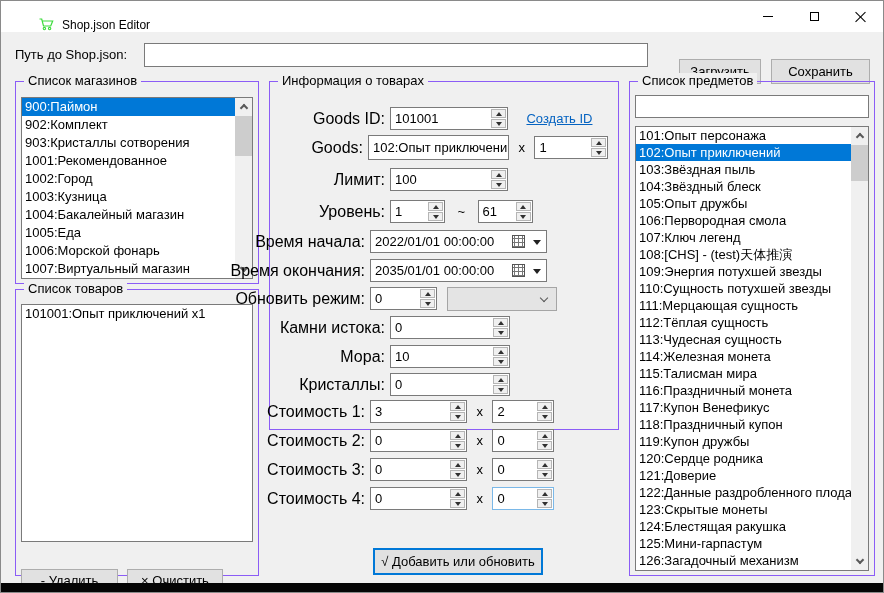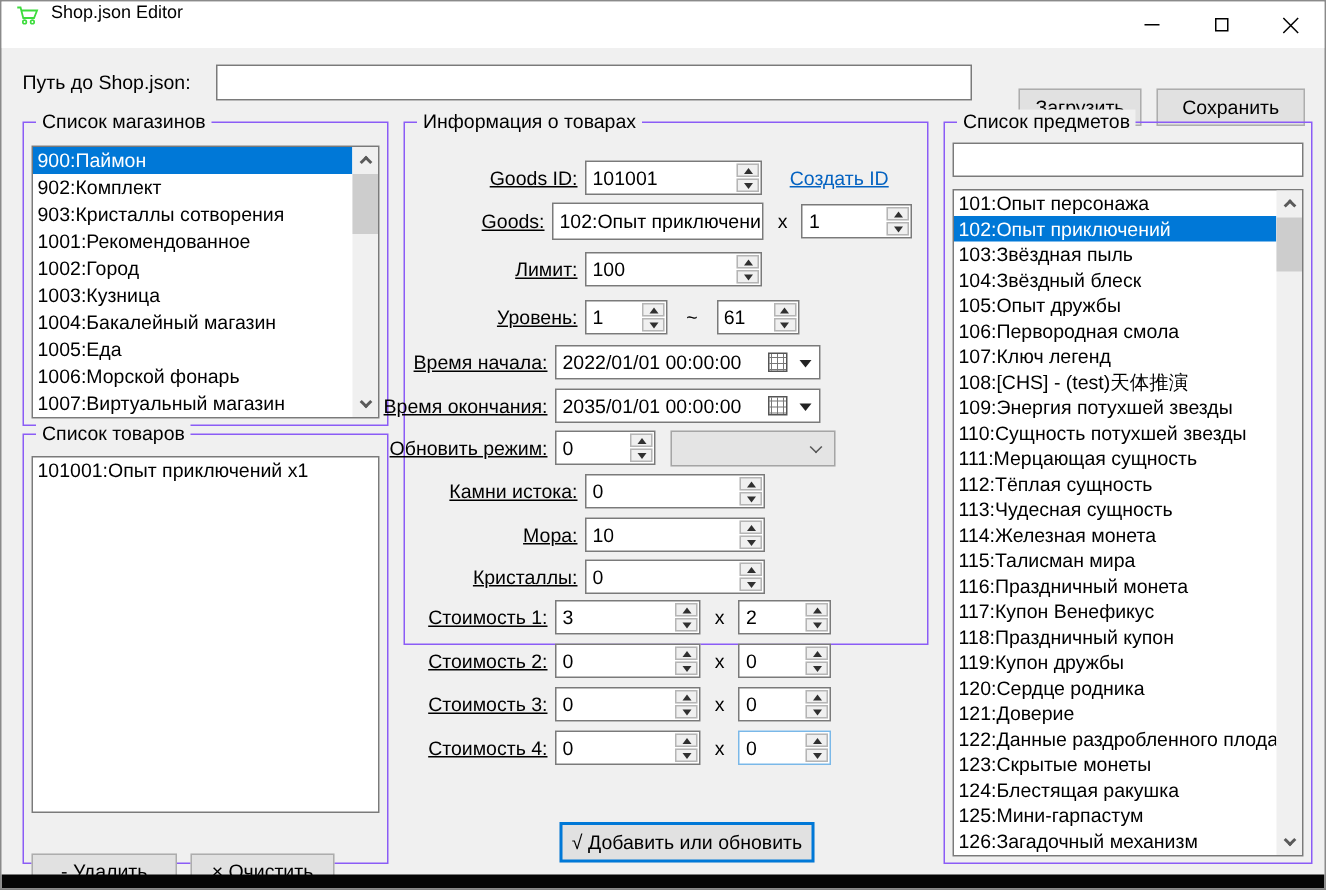--- a/index.html
+++ b/index.html
@@ -3,21 +3,21 @@
 <meta charset="utf-8">
 <style>
   * { margin:0; padding:0; box-sizing:border-box; }
   html,body { background:#222; }
   body { font-family:"Liberation Sans","DejaVu Sans",sans-serif; }
   .window {
     position:relative; width:884px; height:593px;
     background:#f0f0f0; border:1px solid #8a8a8a; overflow:hidden;
   }
   
-  .titlebar { position:absolute; left:0; top:0; right:0; height:31px; background:#fff; display:flex; align-items:flex-start; }
+  .titlebar { position:absolute; left:0; top:0; right:0; height:31px; background:#fff; display:flex; align-items:flex-end;padding-left:28px; }
   .app-icon { margin-left:9px; display:flex; }
   .title-text { margin-left:7px; font-size:12px; color:#000; }
   .win-controls { margin-left:auto; display:flex; height:100%; }
   .win-btn { width:46px; height:100%; display:flex; align-items:center; justify-content:center; }
   .min-glyph { width:10px; height:1px; background:#000; display:block; }
   .max-glyph { width:9px; height:9px; border:1px solid #000; display:block; }
   .cls-glyph { position:relative; width:12px; height:12px; display:block; }
   .cls-glyph::before,.cls-glyph::after { content:""; position:absolute; left:6px; top:-1px; width:1px; height:14px; background:#000; }
   .cls-glyph::before { transform:rotate(45deg); }
   .cls-glyph::after { transform:rotate(-45deg); }
@@ -47,21 +47,21 @@
   
   .scrollbar { position:absolute; top:0; right:0; bottom:0; width:17px; background:#f0f0f0; }
   .sbtn { position:absolute; left:0; width:17px; height:17px; }
   .sbtn.top { top:0; } .sbtn.bottom { bottom:0; }
   .chv { display:block; width:6px; height:6px; border-left:2px solid #5a5a5a; border-top:2px solid #5a5a5a; }
   .chv.up { transform:rotate(45deg); margin:7px auto 0; }
   .chv.down { transform:rotate(225deg); margin:4px auto 0; }
   .sthumb { position:absolute; left:0; width:17px; background:#cdcdcd; }
   
   .frow { position:absolute; left:0; right:0; height:24px; }
-  .flabel { position:absolute; top:0; line-height:23px; font-size:13px; white-space:nowrap;text-decoration:underline; }
+  .flabel { position:absolute; top:0; line-height:23px; font-size:16px; white-space:nowrap; }
   .fctrls { position:absolute; top:0; white-space:nowrap; }
   .spin { position:relative; display:inline-block; height:23px; border:1px solid #7a7a7a; background:#fff; vertical-align:top; }
   .spin-val { position:absolute; left:4px; top:1px; line-height:20px; font-size:13px; white-space:nowrap; overflow:hidden; max-width:calc(100% - 20px); }
   .spinbtns { position:absolute; top:1px; right:1px; bottom:1px; width:15px; display:flex; flex-direction:column; }
   .sb { flex:1; background:#f0f0f0; border:1px solid #b5b5b5; display:flex; align-items:center; justify-content:center; }
   .sb + .sb { margin-top:1px; }
   .tri-up { width:0; height:0; border-left:3px solid transparent; border-right:3px solid transparent; border-bottom:4px solid #303030; }
   .tri-down { width:0; height:0; border-left:3px solid transparent; border-right:3px solid transparent; border-top:4px solid #303030; }
   .spin.focus-hint { border-color:#7ab8e8; }
   .textbox { position:relative; display:inline-block; height:25px; top:-1px; border:1px solid #7a7a7a; background:#fff; vertical-align:top; overflow:hidden; }

